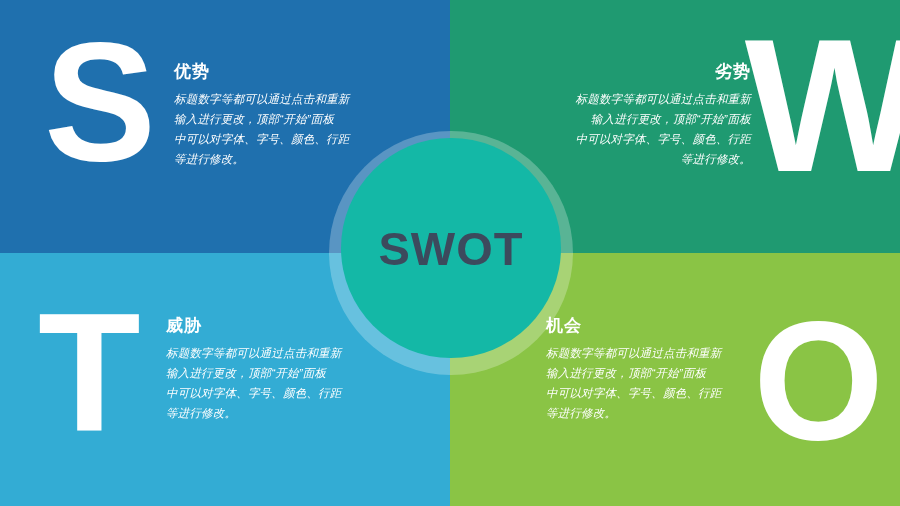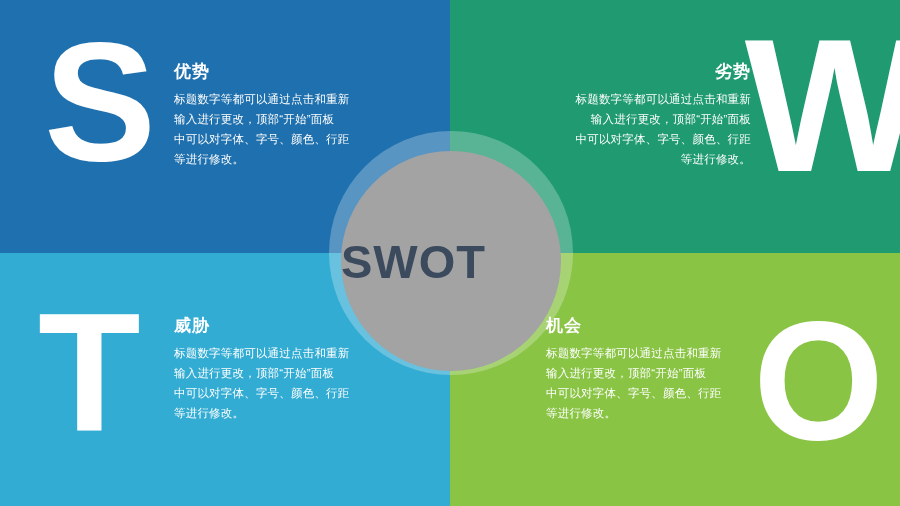--- a/index.html
+++ b/index.html
@@ -41,62 +41,63 @@
   .bl .bigletter { font-size:168px; left:38px;  top:36px; }
   .br .bigletter { font-size:168px; right:18px; top:44px; }
 
   
   .txtblock {
     position:absolute;
     width:205px;
   }
   .tl .txtblock { left:174px; top:62px;  text-align:left; }
   .tr .txtblock { left:96px;  top:62px;  text-align:right; }
-  .bl .txtblock { left:174px; top:316px; text-align:left; }
+  .bl .txtblock { left:166px; top:316px; text-align:left; }
   .br .txtblock { left:96px;  top:316px; }
   .bl .txtblock, .br .txtblock { top:63px; }
 
   .q-title {
     font-size:17px;
     font-weight:bold;
     color:#ffffff;
     line-height:1.2;
     margin-bottom:8px;
     letter-spacing:1px;
   }
   .q-body {
     font-size:11.5px;
     color:#ffffff;
     line-height:1.72;
     letter-spacing:0.2px;
     font-weight:normal;
   }
-  .q-body .line { display:block; white-space:nowrap; }
+  .q-body .line { display:block; white-space:nowrap;font-style:italic; }
 
   
   #center-halo {
     position:absolute;
     left:329px;
     top:131px;
     width:244px;
     height:244px;
     border-radius:50%;
     background:rgba(255,255,255,0.26);
     pointer-events:none;
   }
   #center-circle {
     position:absolute;
     left:341px;
-    top:151px;
+    top:138px;
     width:220px;
     height:220px;
     border-radius:50%;
-    background:#a3a3a3;
+    background:#14b8a6;
     display:flex;
     align-items:center;
+    justify-content:center;
   }
   #center-label {
     font-size:47px;
     font-weight:bold;
     color:#3c4a5d;
     letter-spacing:1px;
     line-height:1;
   }
 </style>
 </head>

